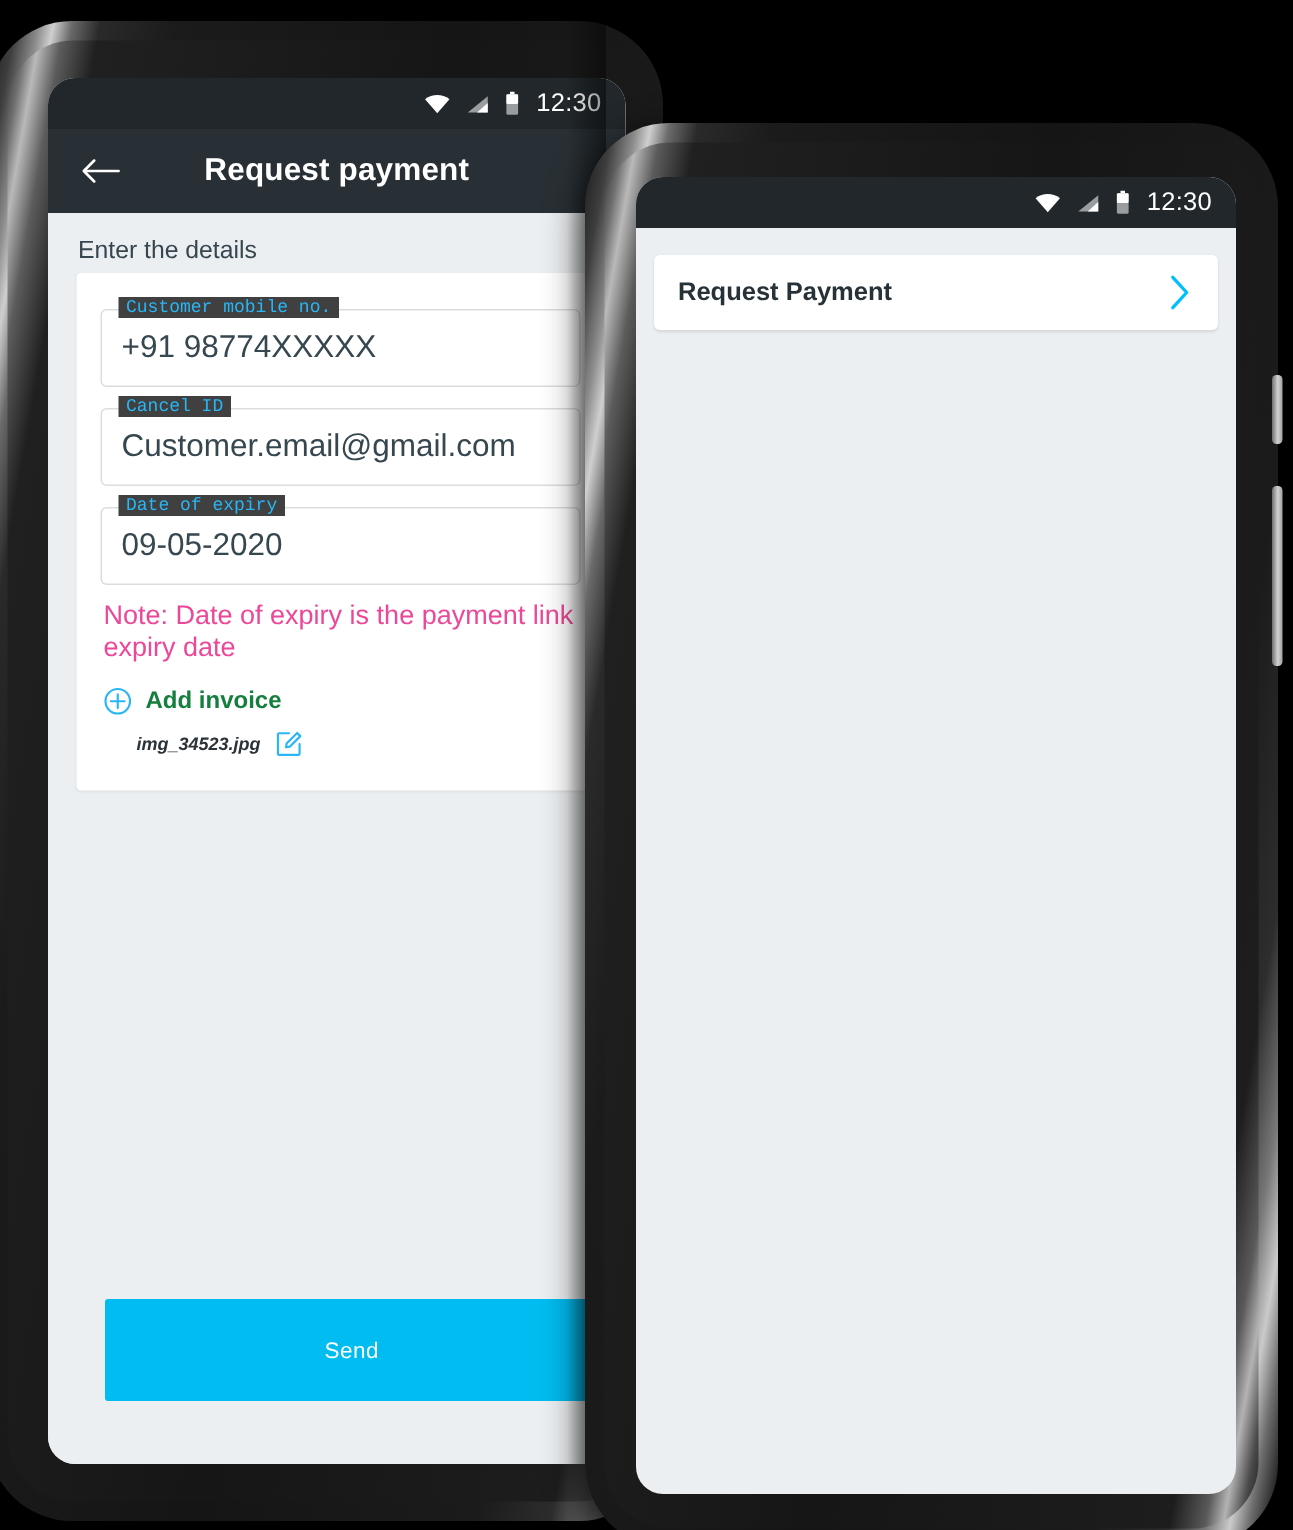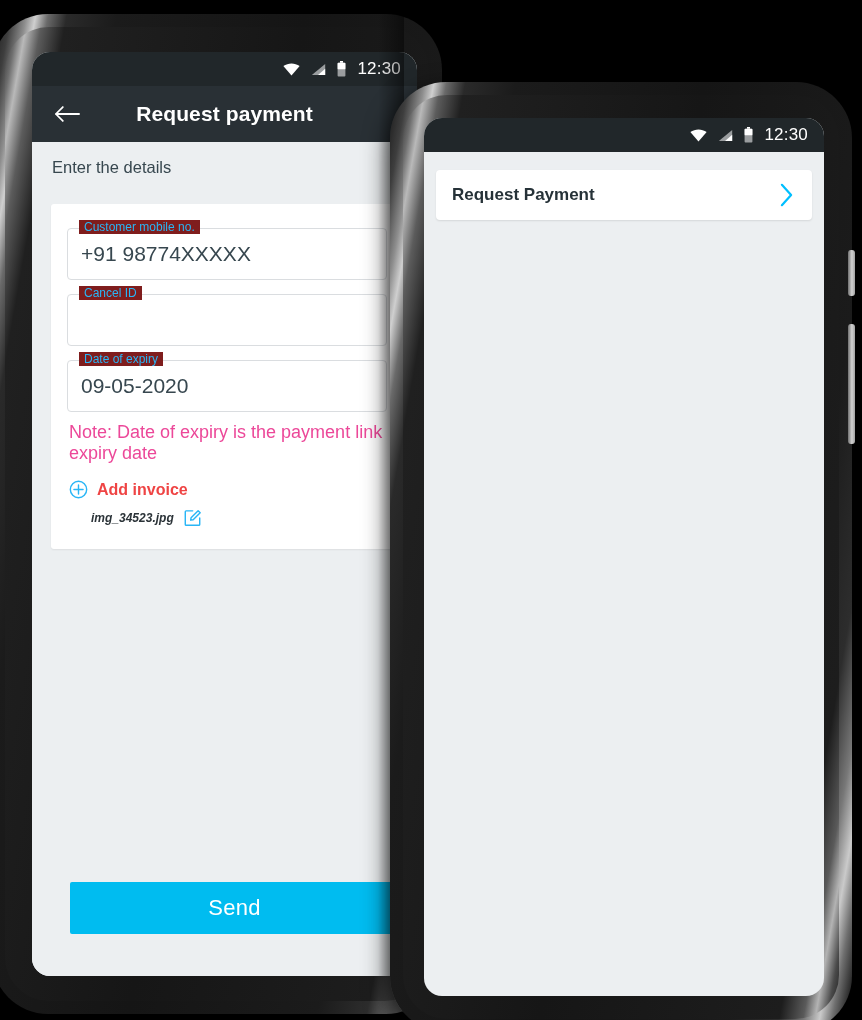--- a/index.html
+++ b/index.html
@@ -131,21 +131,21 @@
 
   
   .screen-body {
     background: #ECEFF1;
     height: calc(100% - 90px);
     position: relative;
   }
   .section-title {
     font-size: 16.5px;
     color: #37474F;
-    padding: 16px 0 27px 20px;
+    padding: 16px 0 5px 20px;
   }
   .form-card {
     background: #ffffff;
     margin: 0 14px 0 19px;
     border-radius: 3px;
     padding: 14px 0 22px 0;
     box-shadow: 0 1px 2px rgba(0,0,0,0.07);
   }
 
   
@@ -158,26 +158,27 @@
     position: absolute;
     inset: 0;
     border: 1px solid #DADDE0;
     border-radius: 4px;
     box-sizing: border-box;
   }
   .field-legend {
     position: absolute;
     top: -8px;
     left: 12px;
-    background: #7f1d1d;
+    background: #404040;
     padding: 0 5px;
     font-size: 12px;
     color: #29B6F6;
     line-height: 14px;
     white-space: nowrap;
+    font-family: Liberation Mono, monospace;
   }
   .field-value {
     position: absolute;
     left: 14px;
     top: 50%;
     transform: translateY(-50%);
     font-size: 21px;
     color: #37474F;
     white-space: nowrap;
   }
@@ -189,21 +190,21 @@
 
   .add-invoice-row {
     display: flex;
     align-items: center;
     gap: 9px;
     margin: 16px 0 0 18px;
     cursor: pointer;
   }
   .ic-plus-circle { width: 19px; height: 19px; display: block; }
   .add-invoice-label {
-    color: #ef4444;
+    color: #15803d;
     font-size: 16px;
     font-weight: bold;
   }
   .file-row {
     display: flex;
     align-items: center;
     gap: 9px;
     margin: 9px 0 0 40px;
   }
   .file-name {
@@ -212,26 +213,26 @@
     font-weight: bold;
     color: #2b3338;
   }
   .ic-edit-square { width: 19px; height: 19px; display: block; cursor: pointer; }
 
   .send-button {
     position: absolute;
     left: 38px;
     right: 18px;
     bottom: 42px;
-    height: 52px;
+    height: 68px;
     background: #00BCF0;
     border: none;
     border-radius: 2px;
     color: #ffffff;
-    font-size: 22px;
+    font-size: 15px;
     font-family: "Liberation Sans", sans-serif;
     letter-spacing: .3px;
     cursor: pointer;
   }
 
   
   .menu-list {
     background: #ECEFF1;
     height: calc(100% - 90px);
     padding: 18px 12px 0 12px;
@@ -305,20 +306,21 @@
 
         <div class="field">
           <div class="field-box"></div>
           <div class="field-legend">Customer mobile no.</div>
           <div class="field-value">+91 98774XXXXX</div>
         </div>
 
         <div class="field">
           <div class="field-box"></div>
           <div class="field-legend">Cancel ID</div>
+          <div class="field-value">Customer.email@gmail.com</div>
         </div>
 
         <div class="field">
           <div class="field-box"></div>
           <div class="field-legend">Date of expiry</div>
           <div class="field-value">09-05-2020</div>
         </div>
 
         <div class="field-note">Note: Date of expiry is the payment link expiry date</div>
 

